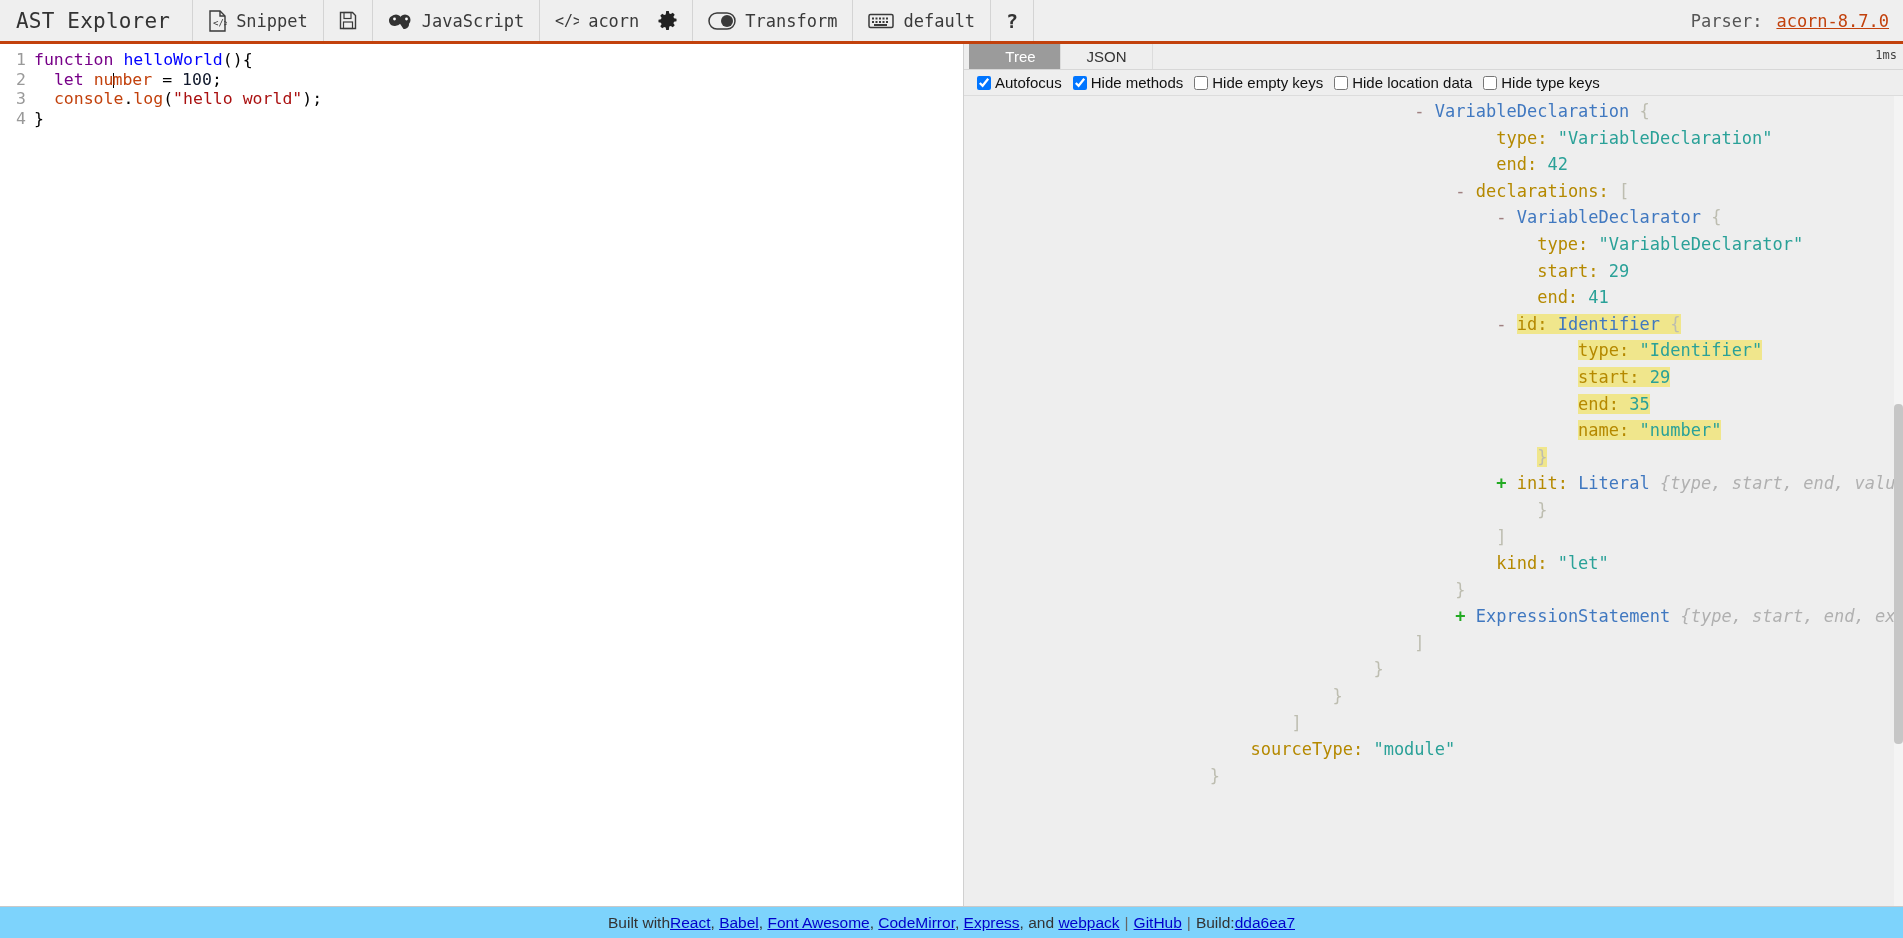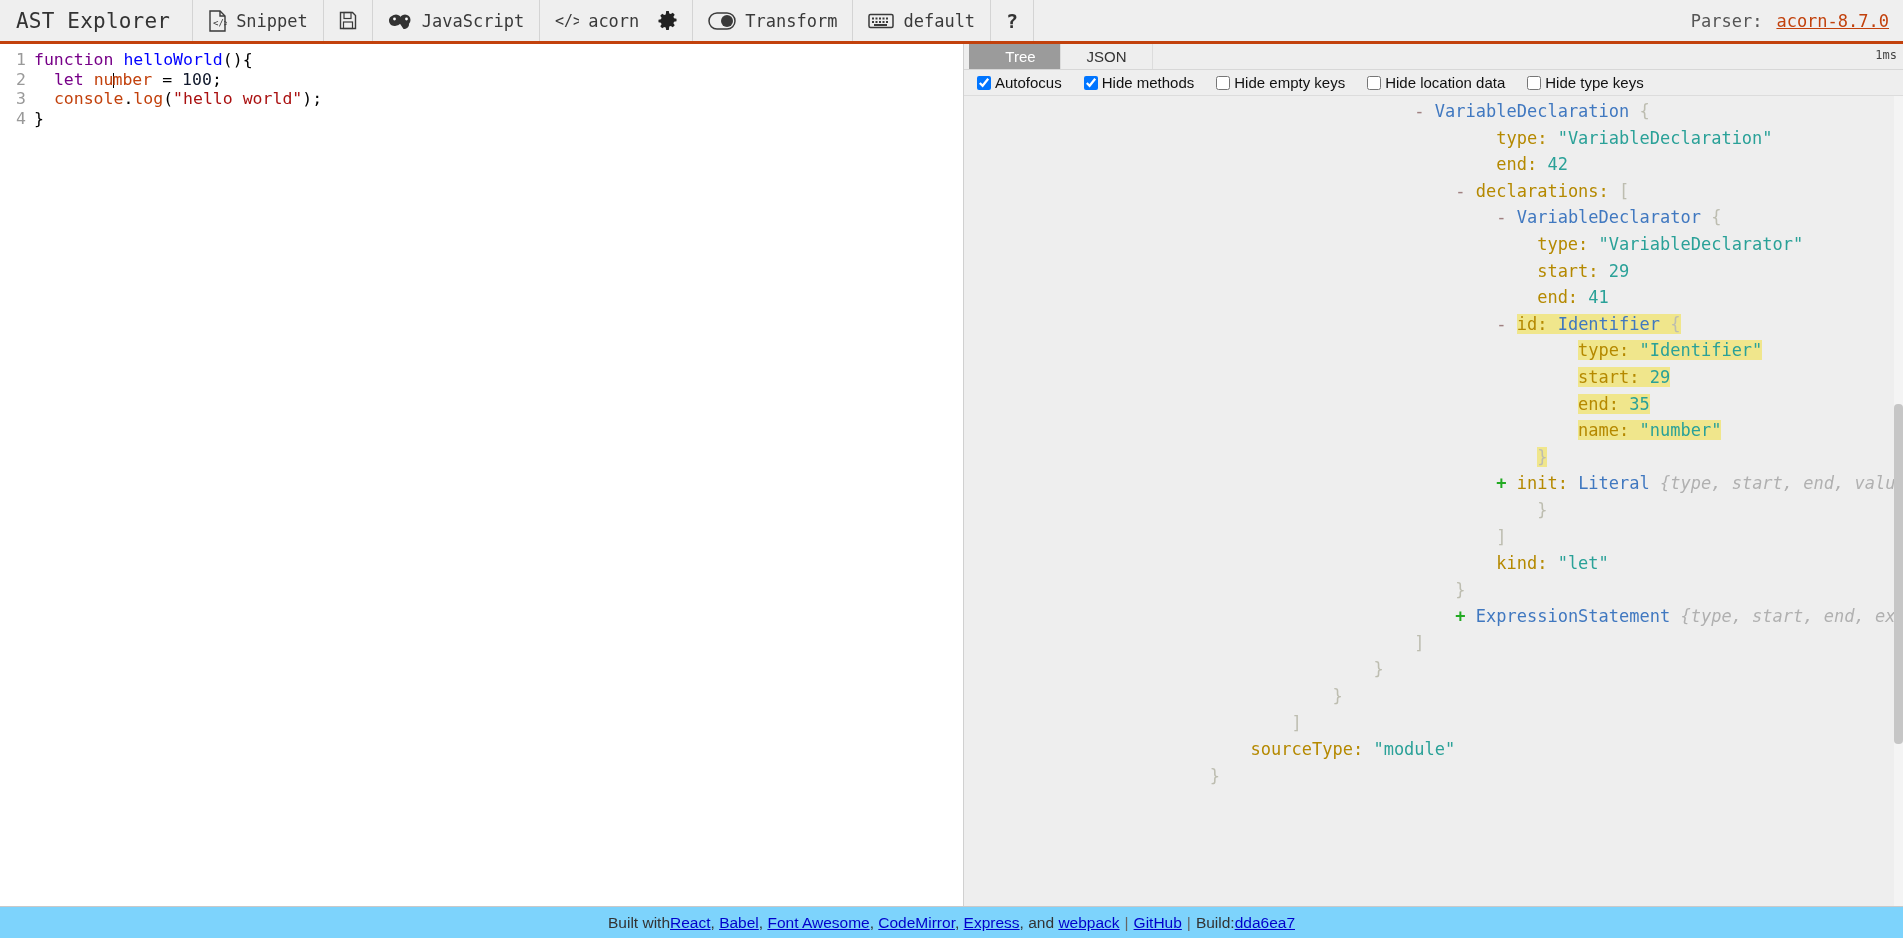--- a/index.html
+++ b/index.html
@@ -96,21 +96,21 @@
   .tab.active { background: #9b9b9b; color: #ffffff; padding-left: 12px; }
   .tabfill { flex: 1 1 auto; }
   .timing {
     position: absolute; right: 6px; top: 4px;
     font-family: "DejaVu Sans Mono", monospace;
     font-size: 12px; color: #444;
   }
 
   #optionsrow {
     height: 26px;
-    display: flex; align-items: center; gap: 15px;
+    display: flex; align-items: center; gap: 4px;
     padding-left: 13px;
     background: #eeeeee;
     border-bottom: 1px solid #dcdcdc;
   }
   .optlabel {
     display: inline-flex; align-items: center; gap: 4px;
     font-size: 15px; color: #111; cursor: pointer;
     margin-right: 7px; white-space: nowrap;
   }
   .optlabel input { width: 14px; height: 14px; margin: 0; cursor: pointer; }

